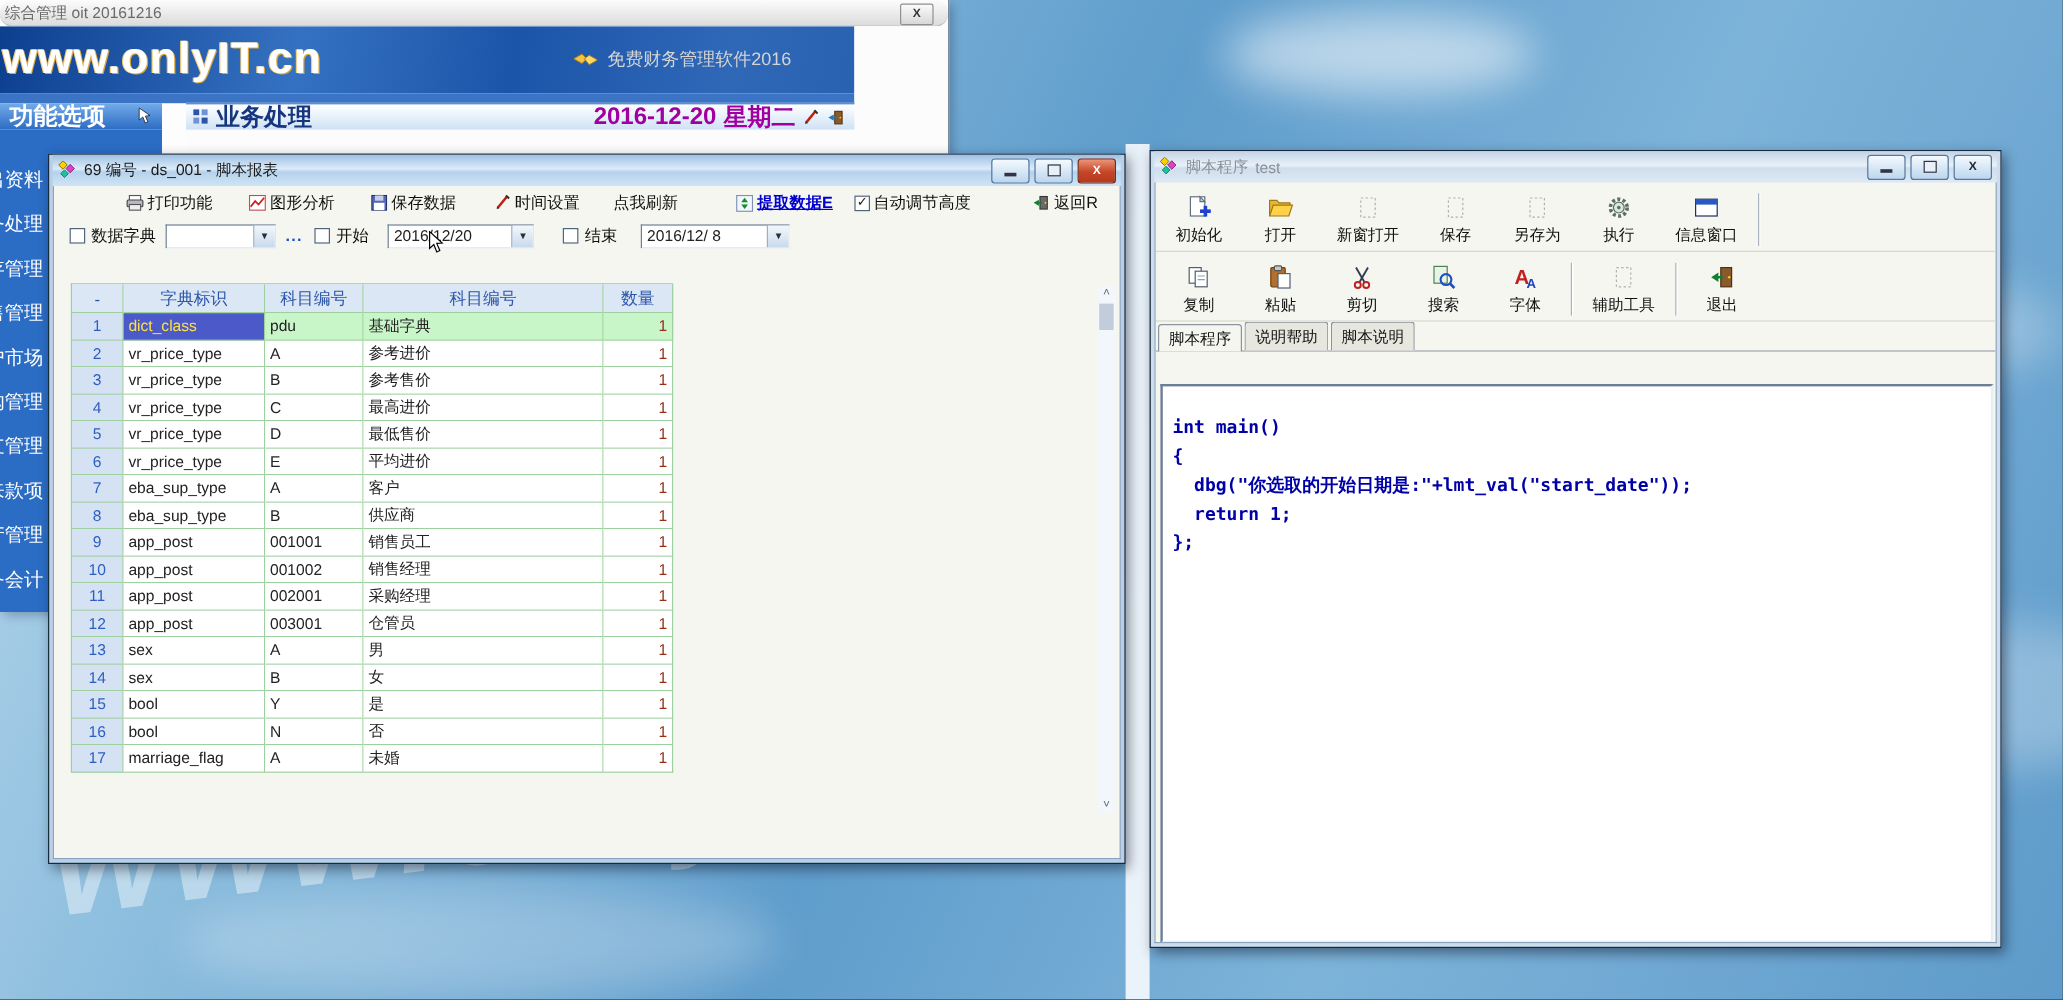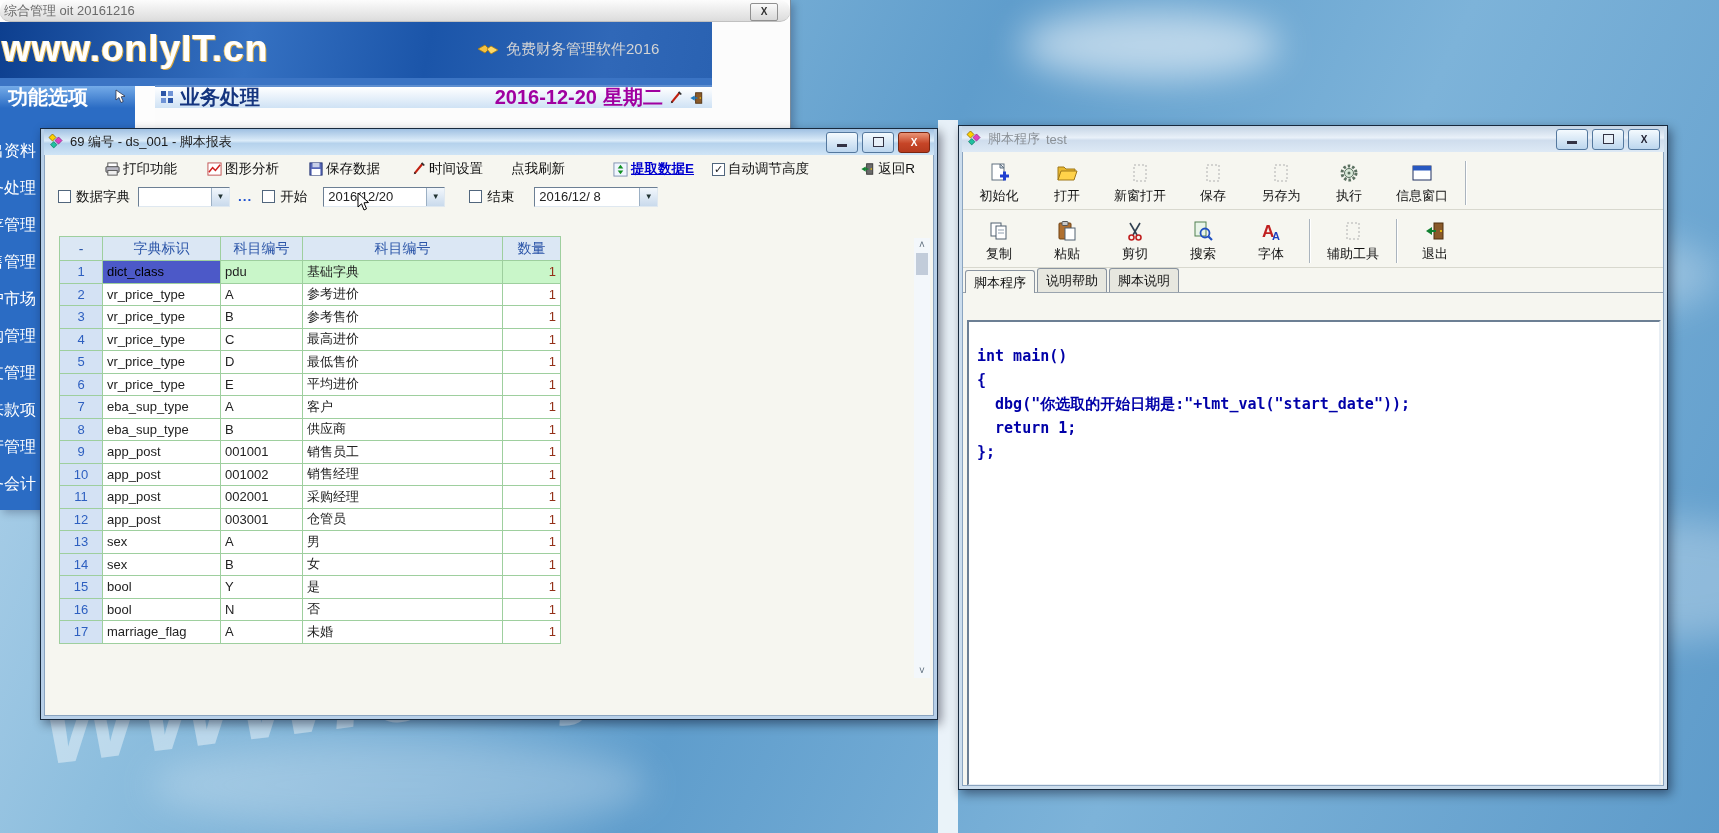--- a/index.html
+++ b/index.html
@@ -72,21 +72,21 @@
   .tc{box-sizing:border-box;border-right:1px solid #9ecf9e;border-bottom:1px solid #9ecf9e;display:flex;align-items:center;
      padding:0 4px;overflow:hidden;white-space:nowrap;background:#fff;color:#222;}
   .thead .tc{background:#dbe7f4;color:#2b55a8;justify-content:center;font-size:14px;}
   .c0{width:43px;justify-content:center;}
   .c1{width:118px;}
   .c2{width:82px;}
   .c3{width:200px;}
   .c4{width:58px;justify-content:flex-end;}
   .tc.rn{background:#d4e2f4;color:#2d5fc0;}
   .trow.hl .tc:not(.rn){background:#c9f6c9;}
-  .tc.sel{background:#4c59c8 !important;color:#000000;}
+  .tc.sel{background:#4c59c8 !important;color:#fde047;}
   .tc.qty{color:#943018;}
   .trow.total .tc{background:#fff;}
   .trow.total{height:23px;}
   #vsb{position:absolute;left:869px;top:83px;width:16px;height:440px;background:#f3f7fb;}
   #vsb .sa{position:absolute;left:0;width:16px;height:14px;color:#5a6a7a;font-size:10px;text-align:center;line-height:14px;}
   #vsb .thumb{position:absolute;left:2px;top:15px;width:12px;height:22px;background:#c2ccda;}
 
   
   #scrwin{left:958px;top:125px;width:710px;height:665px;background:#ccdded;}
   .stb{display:flex;align-items:flex-end;height:57px;border-bottom:1px solid #d8d8ce;padding:0 2px;}

